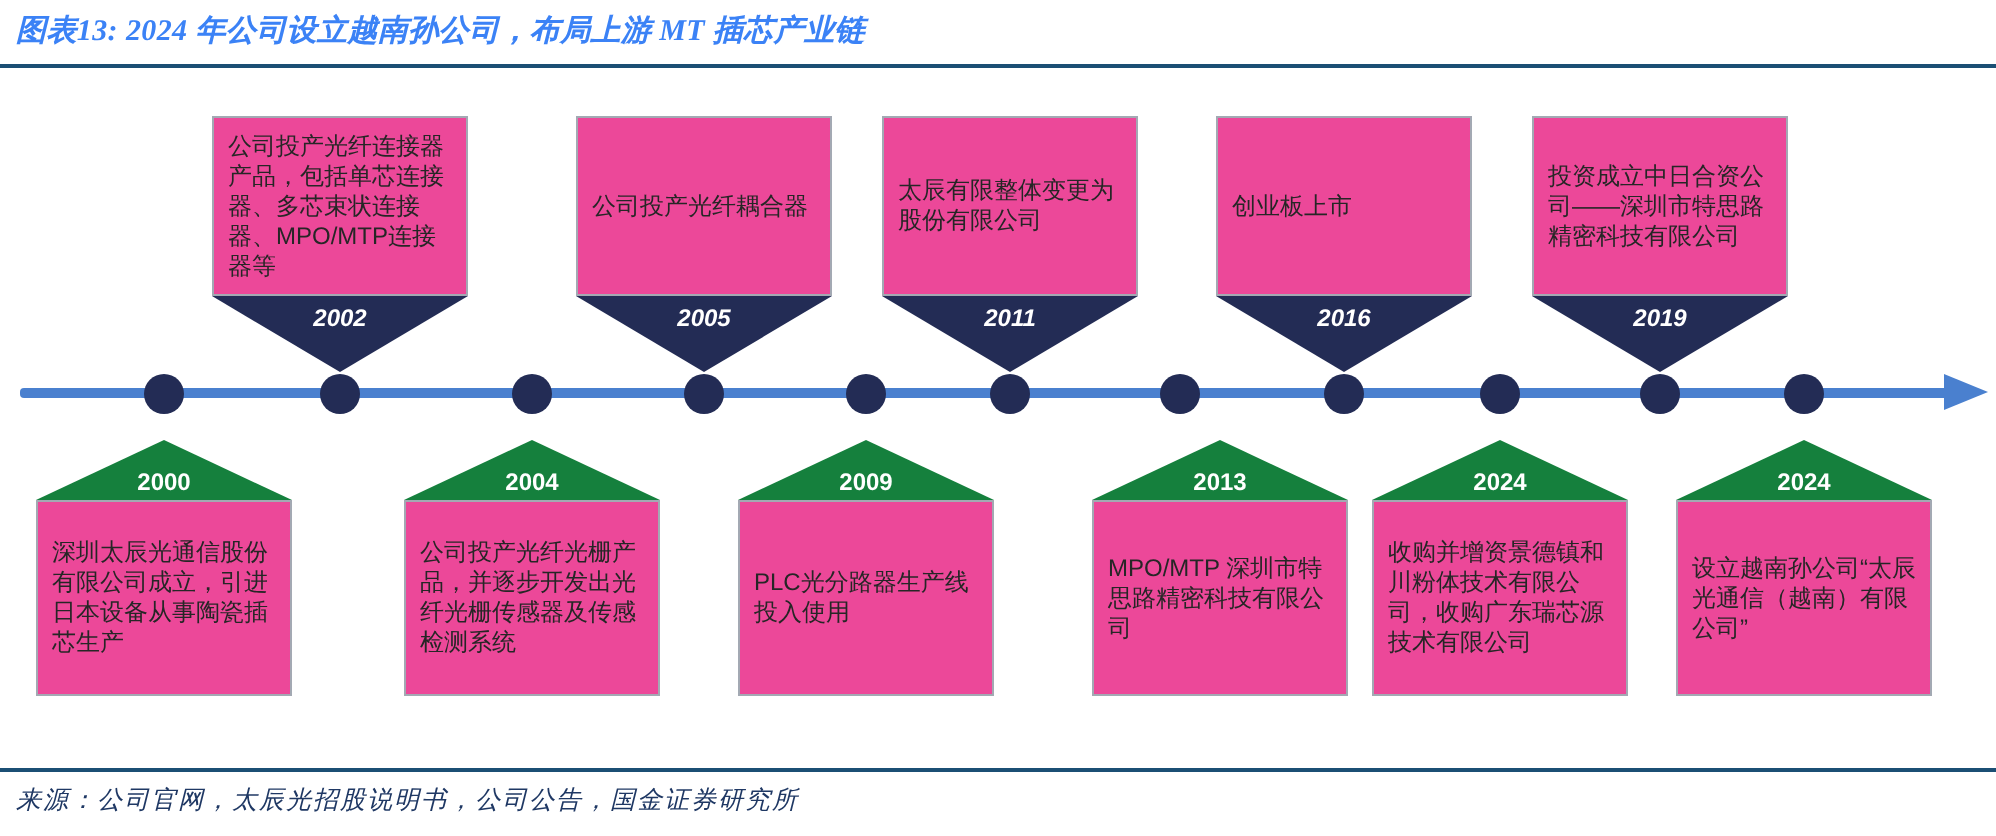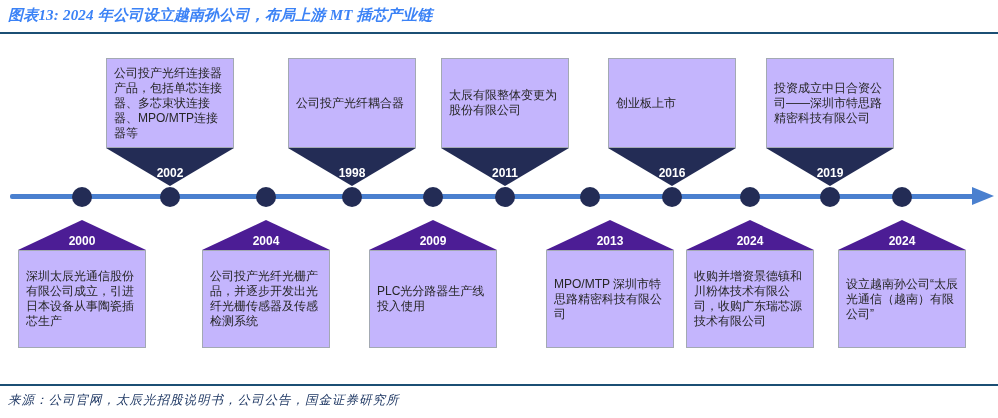--- a/index.html
+++ b/index.html
@@ -35,38 +35,38 @@
   .d2009{left:423px}.d2011{left:495px}.d2013{left:580px}.d2016{left:662px}
   .d2017{left:740px}.d2019{left:820px}.d2024{left:892px}
   
   .event { position:absolute; width:128px; }
   .event.top { top:58px; }
   .event.bottom { top:220px; }
   .c2000{left:18px}.c2002{left:106px}.c2004{left:202px}.c2005{left:288px}
   .c2009{left:369px}.c2011{left:441px}.c2013{left:546px}.c2016{left:608px}
   .c2017{left:686px}.c2019{left:766px}.c2024{left:838px}
   .box {
-    width:128px; background:#c4b5fd; border:1px solid #a3a9b3;
+    width:128px; background:#ec4899; border:1px solid #a3a9b3;
     display:flex; align-items:center; padding:4px 7px;
     font-size:12px; line-height:15px; color:#262626; text-align:left;
   }
   .event.top .box { height:90px; }
   .event.bottom .box { height:98px; }
   .arrow-down {
     width:128px; height:38px; background:#232c55;
     clip-path:polygon(0 0, 100% 0, 50% 100%);
     display:flex; justify-content:center; align-items:flex-start;
   }
   .arrow-up {
-    width:128px; height:30px; background:#4c1d95;
+    width:128px; height:30px; background:#15803d;
     clip-path:polygon(50% 0, 100% 100%, 0 100%);
     display:flex; justify-content:center; align-items:flex-end;
   }
   .year-label { color:#fff; font-weight:bold; font-size:12px; line-height:14px; }
-  .arrow-down .year-label { padding-top:18px; }
+  .arrow-down .year-label { padding-top:4px;font-style:italic; }
   .arrow-up .year-label { padding-bottom:2px; }
 </style>
 </head>
 <body>
 
 <div class="page">
 
   <div class="fig-title">图表13: 2024 年公司设立越南孙公司，布局上游 MT 插芯产业链</div>
   <div class="rule rule-top"></div>
 
@@ -146,21 +146,21 @@
     <div class="arrow-down">
       <span class="year-label">2002</span>
     </div>
   </div>
 
   <div class="event top c2005">
     <div class="box">
       <span>公司投产光纤耦合器</span>
     </div>
     <div class="arrow-down">
-      <span class="year-label">1998</span>
+      <span class="year-label">2005</span>
     </div>
   </div>
 
   <div class="event top c2011">
     <div class="box">
       <span>太辰有限整体变更为股份有限公司</span>
     </div>
     <div class="arrow-down">
       <span class="year-label">2011</span>
     </div>

